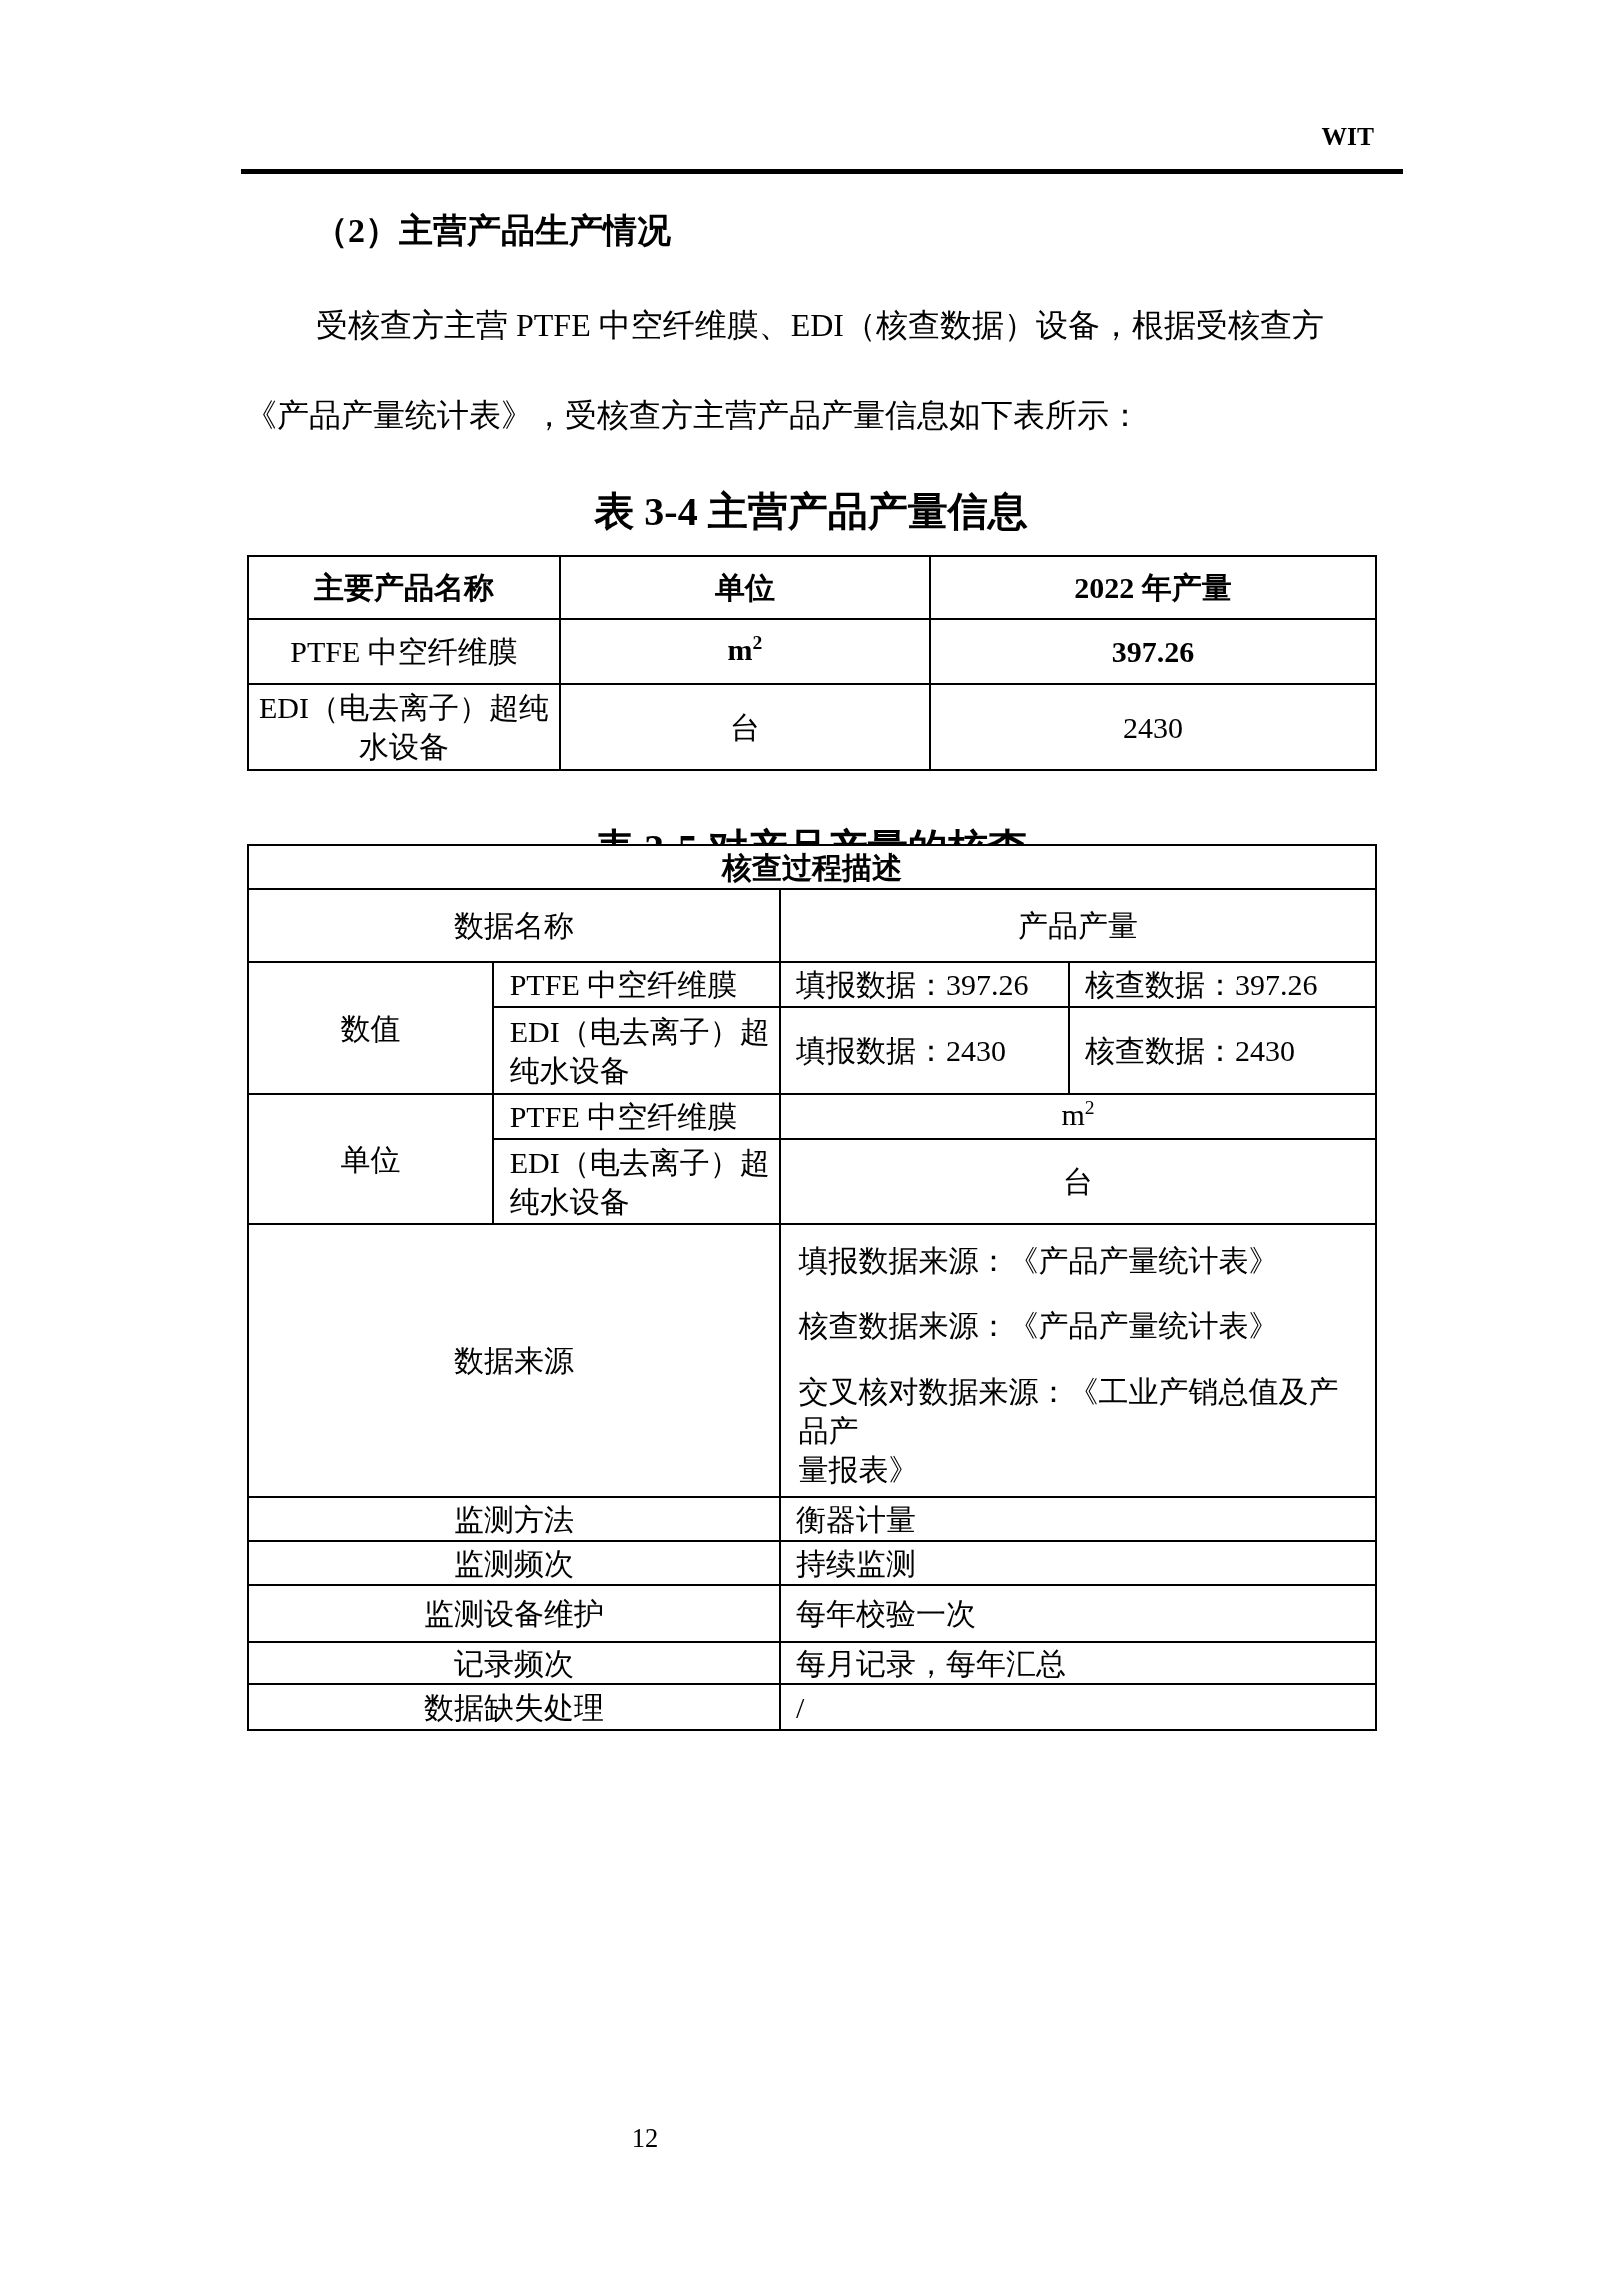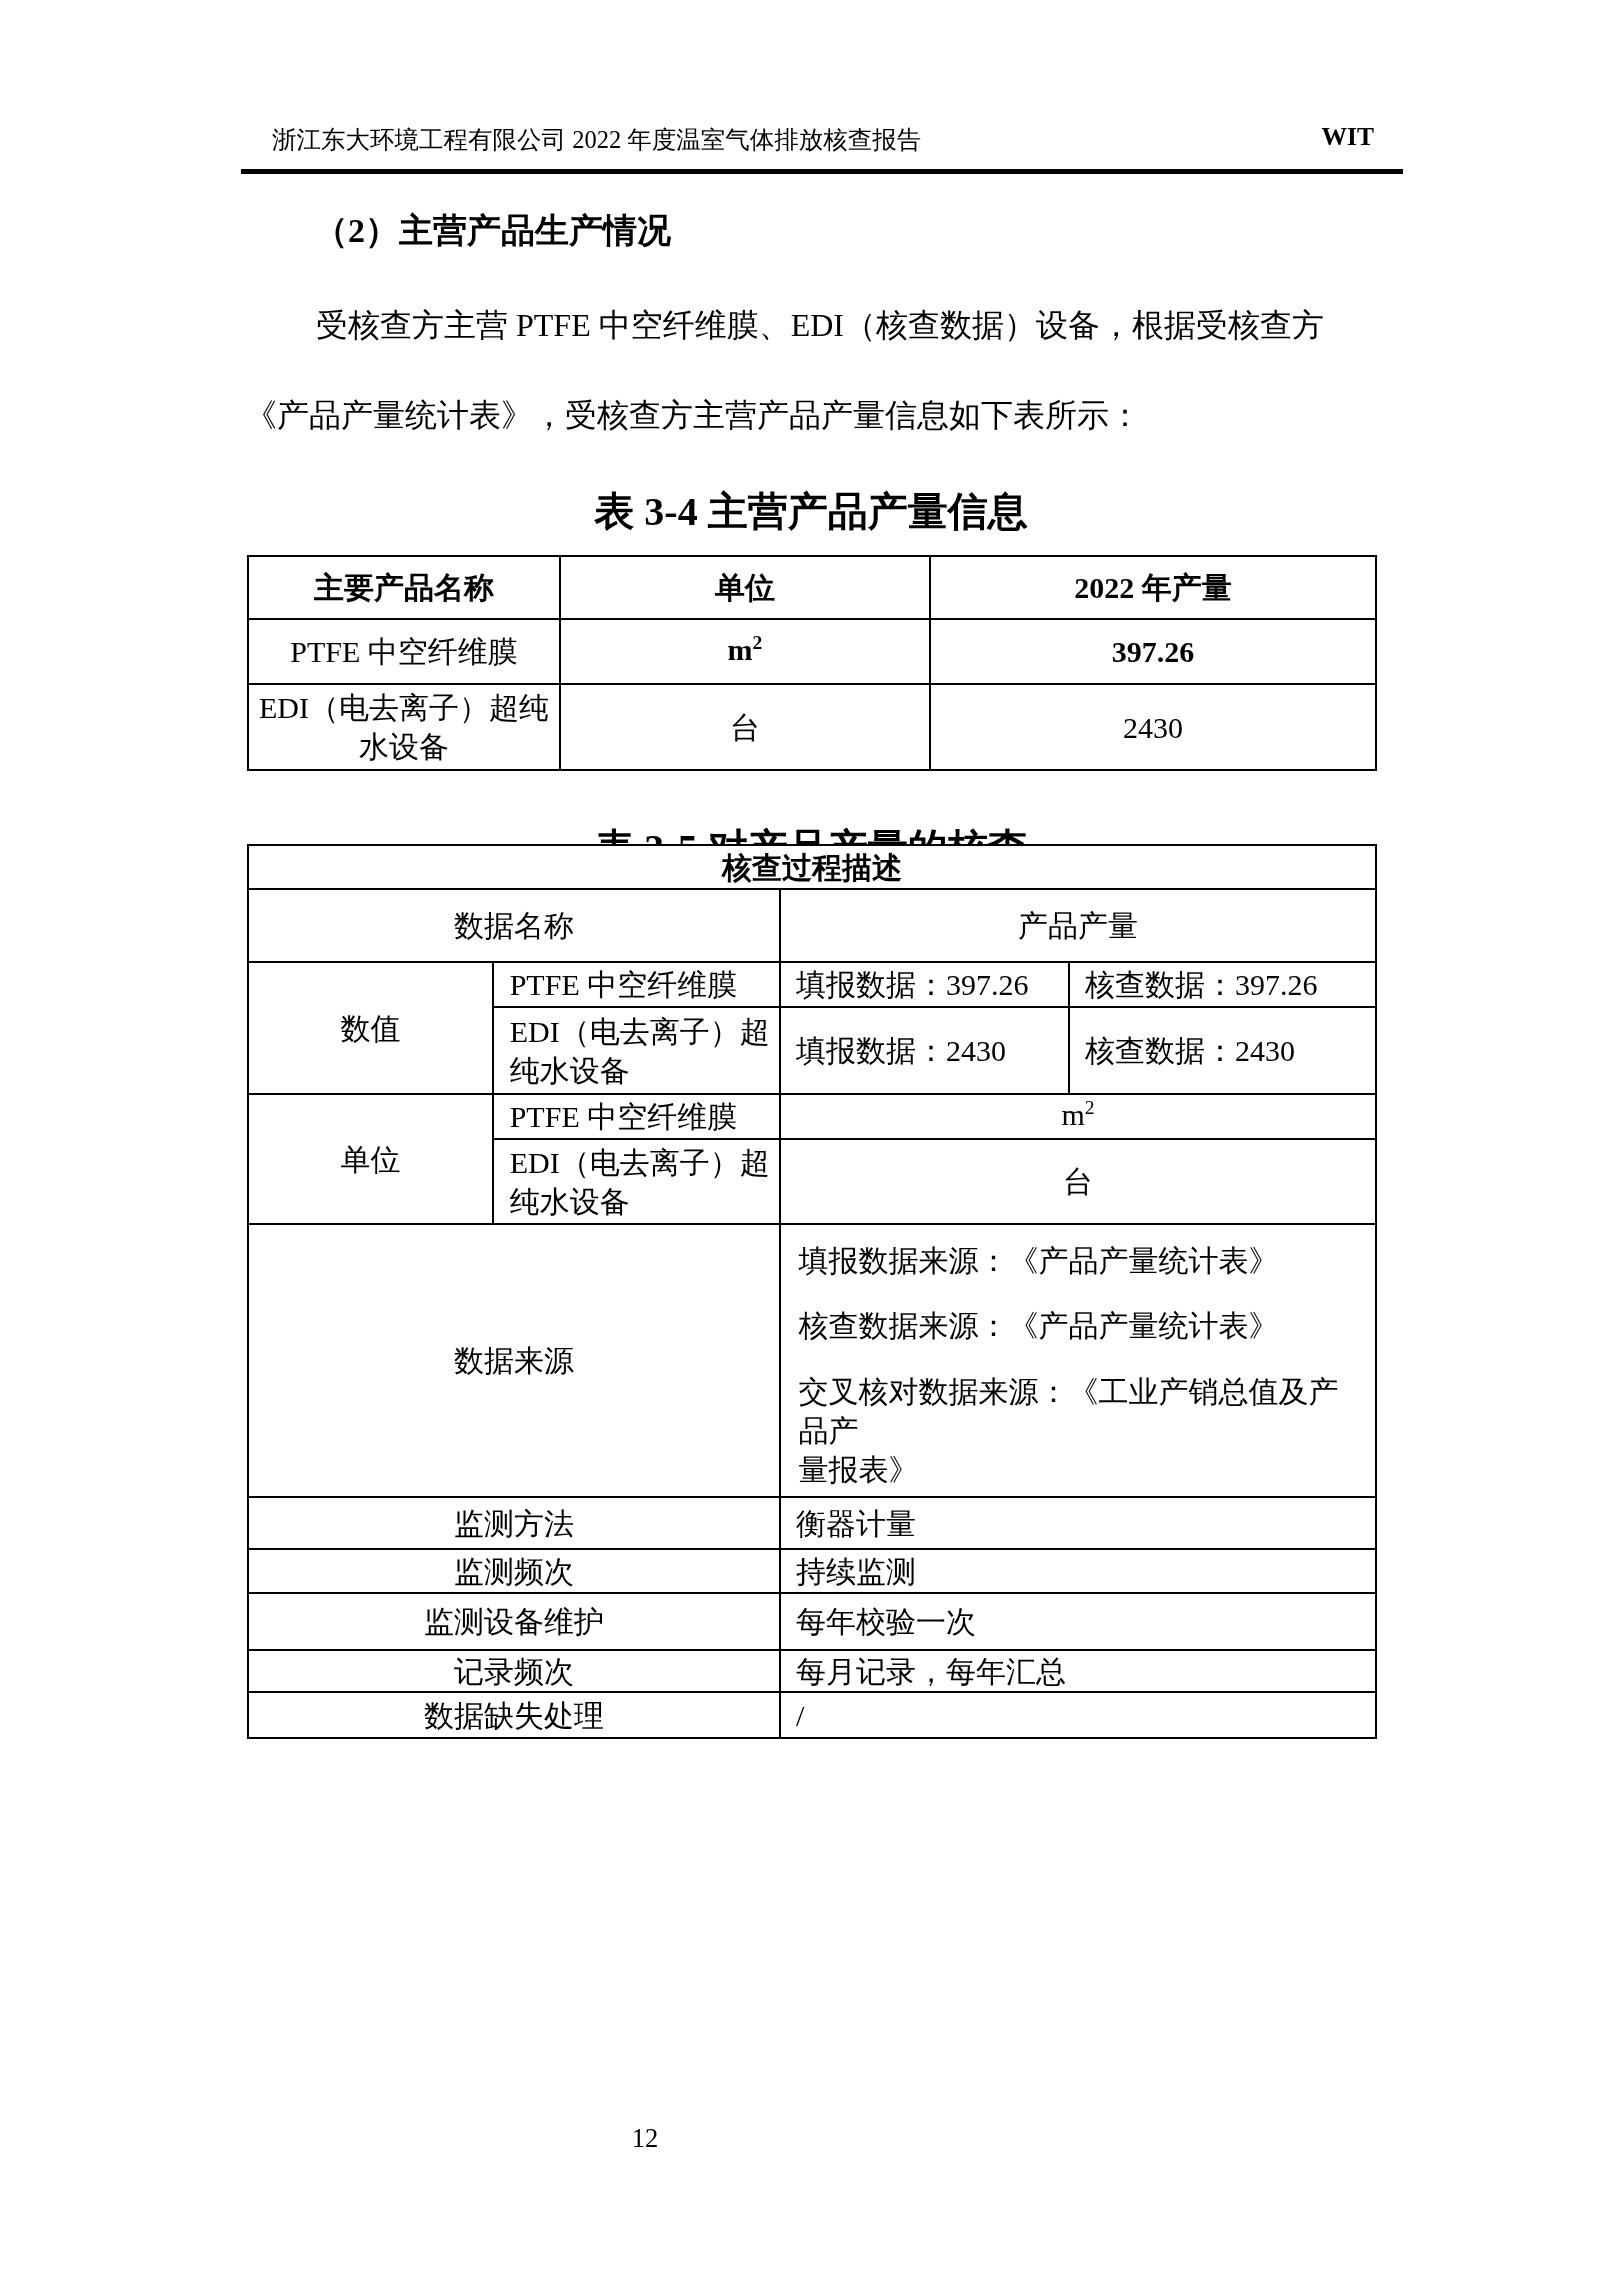--- a/index.html
+++ b/index.html
@@ -51,21 +51,20 @@
   .src-line { line-height:39px; margin-bottom:26.5px; white-space:pre-line; text-align:left; }
   .src-line:last-child { margin-bottom:0; }
 
   .page-num { left:0; top:2123px; width:1290px; text-align:center; font-size:26.5px; }
 </style>
 </head>
 <body>
 
 <div class="page">
 
-  <div class="abs hdr-left">浙江东大环境工程有限公司 2022 年度温室气体排放核查报告</div>
   <div class="abs hdr-right b">WIT</div>
   <div class="abs hdr-rule"></div>
 
   <div class="abs sec-heading">（2）主营产品生产情况</div>
   <div class="abs para-line1">受核查方主营 PTFE 中空纤维膜、EDI（核查数据）设备，根据受核查方</div>
   <div class="abs para-line2">《产品产量统计表》，受核查方主营产品产量信息如下表所示：</div>
 
   <div class="abs tbl-title t34-title">表 3-4 主营产品产量信息</div>
   <table id="t34">
     <colgroup>
@@ -133,21 +132,21 @@
     </tr>
     <tr style="height:221px">
       <td class="c" colspan="2">数据来源</td>
       <td class="src-cell" colspan="2">
         <div class="src-line">填报数据来源：《产品产量统计表》</div>
         <div class="src-line">核查数据来源：《产品产量统计表》</div>
         <div class="src-line">交叉核对数据来源：《工业产销总值及产品产
 量报表》</div>
       </td>
     </tr>
-    <tr style="height:52px">
+    <tr style="height:44px">
       <td class="c" colspan="2">监测方法</td>
       <td class="pad" colspan="2">衡器计量</td>
     </tr>
     <tr style="height:44px">
       <td class="c" colspan="2">监测频次</td>
       <td class="pad" colspan="2">持续监测</td>
     </tr>
     <tr style="height:57px">
       <td class="c" colspan="2">监测设备维护</td>
       <td class="pad" colspan="2">每年校验一次</td>

